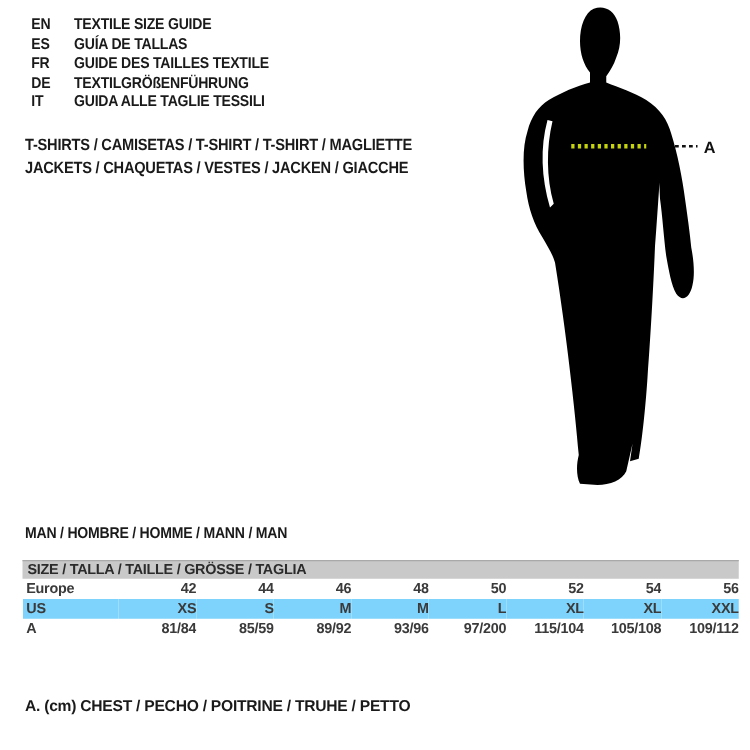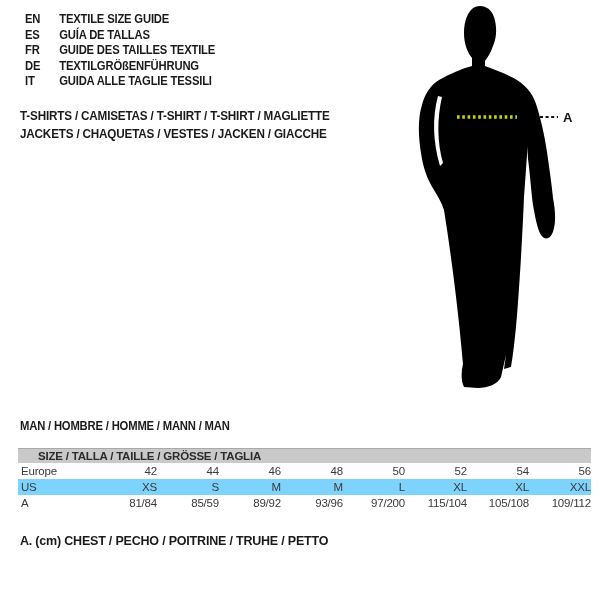--- a/index.html
+++ b/index.html
@@ -18,29 +18,29 @@
   
   .cats{top:107px;left:20px;font-size:13px;font-weight:bold;line-height:18px;letter-spacing:-0.2px;}
 
   
   .figure-wrap{top:0;left:380px;width:220px;height:400px;}
   .figure-wrap svg{display:block;}
   .measure-label{font-family:"Liberation Sans","DejaVu Sans",sans-serif;font-size:13px;font-weight:bold;}
 
   
   .section-title{top:419px;left:20px;font-size:12.5px;font-weight:bold;letter-spacing:-0.2px;}
-  .footnote{top:534px;left:20px;font-size:12.5px;font-weight:bold;letter-spacing:-0.2px;}
+  .footnote{top:558px;left:20px;font-size:12.5px;font-weight:bold;letter-spacing:-0.2px;}
 
   
   .size-table{top:448px;left:18px;width:573px;font-size:11.5px;letter-spacing:-0.2px;color:#3a3a3a;}
   .size-table-header{
-    height:15px;line-height:15px;padding-left:20px;font-weight:bold;color:#2b2b2b;
+    height:15px;line-height:15px;padding-left:4px;font-weight:bold;color:#2b2b2b;
     border-top:1px solid #a9a9a9;box-sizing:border-box;
   }
-  table.sizes{border-collapse:collapse;table-layout:fixed;width:100%;}
+  table.sizes{border-collapse:collapse;table-layout:fixed;width:100%;font-weight:bold;}
   table.sizes td{height:16px;line-height:16px;padding:0;text-align:right;overflow:hidden;}
   table.sizes td.rowlabel{width:74px;text-align:left;padding-left:3px;}
 </style>
 </head>
 <body>
 
 <div class="abs lang-list cond">
     <div class="lang-row">
       <span class="lang-code">EN</span>
       <span>TEXTILE SIZE GUIDE</span>

